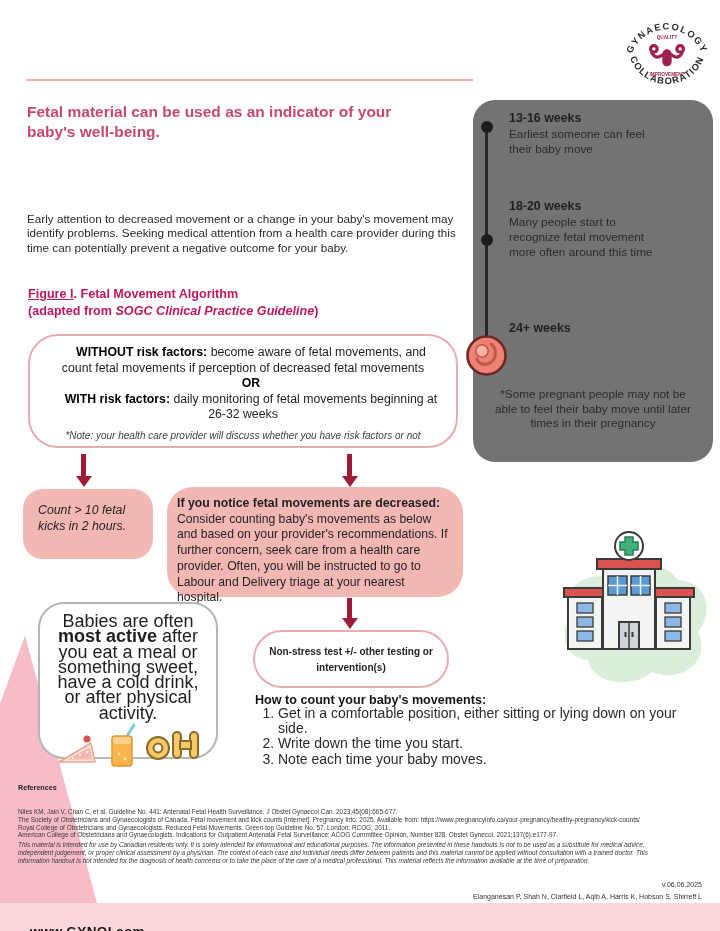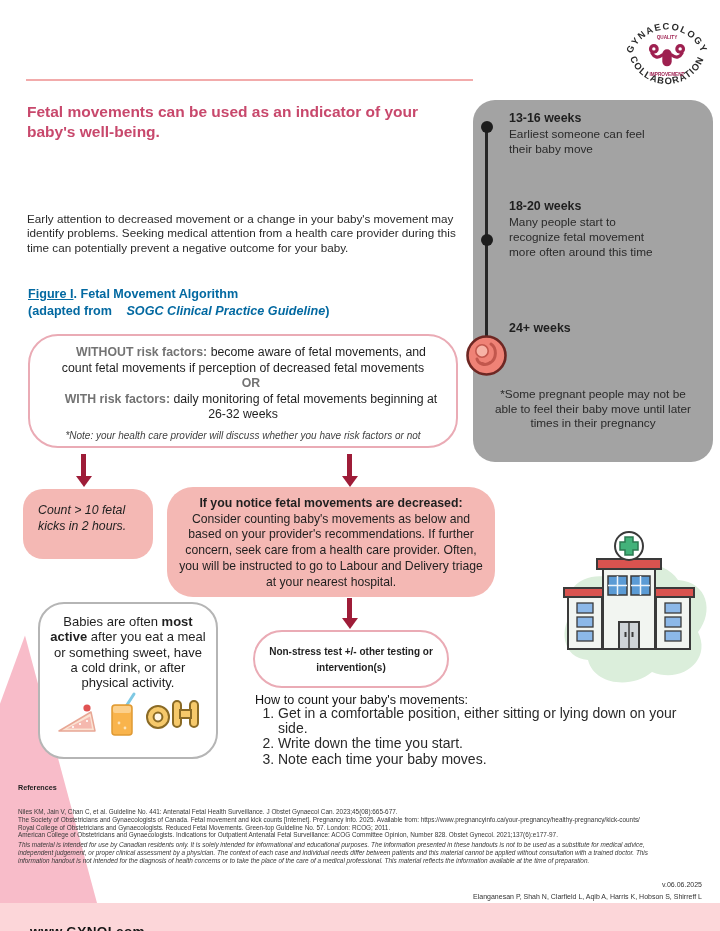--- a/index.html
+++ b/index.html
@@ -20,88 +20,88 @@
   .headline {
     position:absolute; left:27px; top:102px; width:460px;
     font-size:15.5px; font-weight:bold; color:#c8486c; line-height:19.5px;
   }
   .para { position:absolute; left:27px; width:448px; font-size:11.7px; line-height:14.4px; color:#2a2a2a; }
   .para1 { top:151px; }
   .para2 { top:212px; }
   
   .timeline-card {
     position:absolute; left:473px; top:100px; width:240px; height:362px;
-    background:#a3a3a3; border-radius:22px;
+    background:#737373; border-radius:22px;
   }
   .tl-line { position:absolute; left:12px; top:26px; width:3px; height:216px; background:#262626; }
   .tl-dot { position:absolute; left:7.5px; width:12px; height:12px; border-radius:50%; background:#1d1d1d; }
   .tl-dot1 { top:21px; }
   .tl-dot2 { top:134px; }
   .tl-fetus { position:absolute; left:-9px; top:233px; width:45px; height:45px; }
   .tl-entry { position:absolute; left:36px; }
   .tl-e1 { top:11px; }
   .tl-e2 { top:99px; }
   .tl-e3 { top:221px; }
   .tl-week { font-weight:bold; font-size:12.4px; color:#1f1f1f; margin-bottom:2px; }
   .tl-text { font-size:11.8px; line-height:14.8px; color:#2a2a2a; }
   .tl-t1 { width:158px; } .tl-t2 { width:146px; } .tl-t3 { width:162px; }
   .tl-footnote {
     position:absolute; left:15px; top:287px; width:210px; text-align:center;
     font-size:11.8px; line-height:14.6px; color:#2a2a2a;
   }
   
-  .fig-caption { position:absolute; left:28px; top:286px; font-size:12.6px; font-weight:bold; line-height:16.5px; color:#0369a1; }
+  .fig-caption { position:absolute; left:28px; top:286px; font-size:12.6px; font-weight:bold; line-height:16.5px; color:#be185d; }
   .fig-caption .u { text-decoration:underline; }
-  .fig-caption .ital { font-style:italic;margin-left:11px; }
+  .fig-caption .ital { font-style:italic; }
   
   .algo-box {
     position:absolute; left:28px; top:334px; width:430px; height:114px;
     background:#fff; border:2px solid #eaabb5; border-radius:30px;
     text-align:center; font-size:12.3px; line-height:15.6px; box-sizing:border-box;
     padding:9px 14px 0 14px; color:#1f1f1f;
   }
-  .algo-box b { color:#737373;margin-left:16px; }
+  .algo-box b { color:#000000;margin-left:16px; }
   .algo-note { font-size:10px; font-style:italic; color:#3f3f3f; margin-top:5px; }
   
   .arrow { position:absolute; width:5px; background:#9e1c38; }
   .arrow::after {
     content:""; position:absolute; bottom:-10px; left:50%; transform:translateX(-50%);
     border:8px solid transparent; border-top:11px solid #9e1c38; border-bottom:0;
   }
   .arrow1 { left:81px; top:454px; height:23px; }
   .arrow2 { left:347px; top:454px; height:23px; }
   .arrow3 { left:347px; top:598px; height:21px; }
   
   .count-box {
     position:absolute; left:23px; top:489px; width:130px; height:70px;
     background:#f4b8b4; border-radius:20px; box-sizing:border-box;
     padding:14px 0 0 15px; font-size:12.3px; line-height:15.6px; color:#1f1f1f;
   }
   .count-box .inner { width:112px;font-style:italic; }
   .decreased-box {
-    position:absolute; left:167px; top:487px; width:328px; height:110px;
+    position:absolute; left:167px; top:487px; width:296px; height:110px;
     background:#f4b8b4; border-radius:26px; box-sizing:border-box;
-    text-align:center; padding:9px 10px 0 10px; font-size:12.2px; line-height:15.7px; color:#1f1f1f;
+    text-align:left; padding:9px 10px 0 10px; font-size:12.2px; line-height:15.7px; color:#1f1f1f;
   }
   .decreased-box .dtitle { font-weight:bold; font-size:12.3px; }
   
   .nonstress-box {
     position:absolute; left:253px; top:630px; width:196px; height:58px;
     background:#fff; border:2px solid #eaabb5; border-radius:29px; box-sizing:border-box;
     text-align:center; font-weight:bold; font-size:10px; line-height:15.6px;
     padding:12px 12px 0 12px; color:#1f1f1f;
   }
   
-  .howto-title { position:absolute; left:255px; top:693px; font-size:12.6px; font-weight:normal; color:#151515; }
+  .howto-title { position:absolute; left:255px; top:693px; font-size:12.6px; font-weight:bold; color:#151515; }
   .howto-list { position:absolute; left:262px; top:706px; margin:0; padding-left:16px; font-size:14px; line-height:15.2px; color:#2a2a2a; width:430px; }
   
   .active-box {
     position:absolute; left:38px; top:602px; width:180px; height:157px; z-index:2;
     background:#fff; border:2px solid #b5b5b5; border-radius:26px; box-sizing:border-box;
-    text-align:center; font-size:13px; line-height:15.3px; padding:10px 10px 16px 10px; color:#1f1f1f;
+    text-align:center; font-size:18px; line-height:15.3px; padding:10px 10px 16px 10px; color:#1f1f1f;
   }
   .active-icons { display:flex; justify-content:center; align-items:flex-end; gap:6px; margin-top:1px; }
   
   .hospital { position:absolute; left:540px; top:518px; width:178px; height:188px; }
   
   .triangle {
     position:absolute; left:0; top:630px; width:100px; height:273px; z-index:1;
     background:#f8bcc9;
     clip-path:polygon(25% 2%, 0 27%, 0 100%, 97% 100%);
   }
@@ -147,21 +147,21 @@
       <path d="M45,50 C40,54 36,52 34,48" stroke="#9e2050" stroke-width="3.5" fill="none" stroke-linecap="round"></path>
       <path d="M55,50 C60,54 64,52 66,48" stroke="#9e2050" stroke-width="3.5" fill="none" stroke-linecap="round"></path>
       <circle cx="36" cy="43.5" r="5.2" fill="#9e2050"></circle>
       <circle cx="64" cy="43.5" r="5.2" fill="#9e2050"></circle>
       <circle cx="36" cy="43.5" r="1.8" fill="#ffffff"></circle>
       <circle cx="64" cy="43.5" r="1.8" fill="#ffffff"></circle>
     </g>
   </svg>
 
   <div class="headline">
-    <span>Fetal movements can be used as an indicator of your</span><br>
+    <span>Fetal material can be used as an indicator of your</span><br>
     <span>baby's well-being.</span>
   </div>
   <div class="para para2">Early attention to decreased movement or a change in your baby's movement may identify problems. Seeking medical attention from a health care provider during this time can potentially prevent a negative outcome for your baby.</div>
 
   <div class="timeline-card">
     <div class="tl-line"></div>
     <div class="tl-dot tl-dot1"></div>
     <div class="tl-dot tl-dot2"></div>
     <svg class="tl-fetus" viewBox="0 0 45 45">
       <circle cx="22.5" cy="22.5" r="19" fill="#ef8276" stroke="#6e2723" stroke-width="2.6"></circle>

